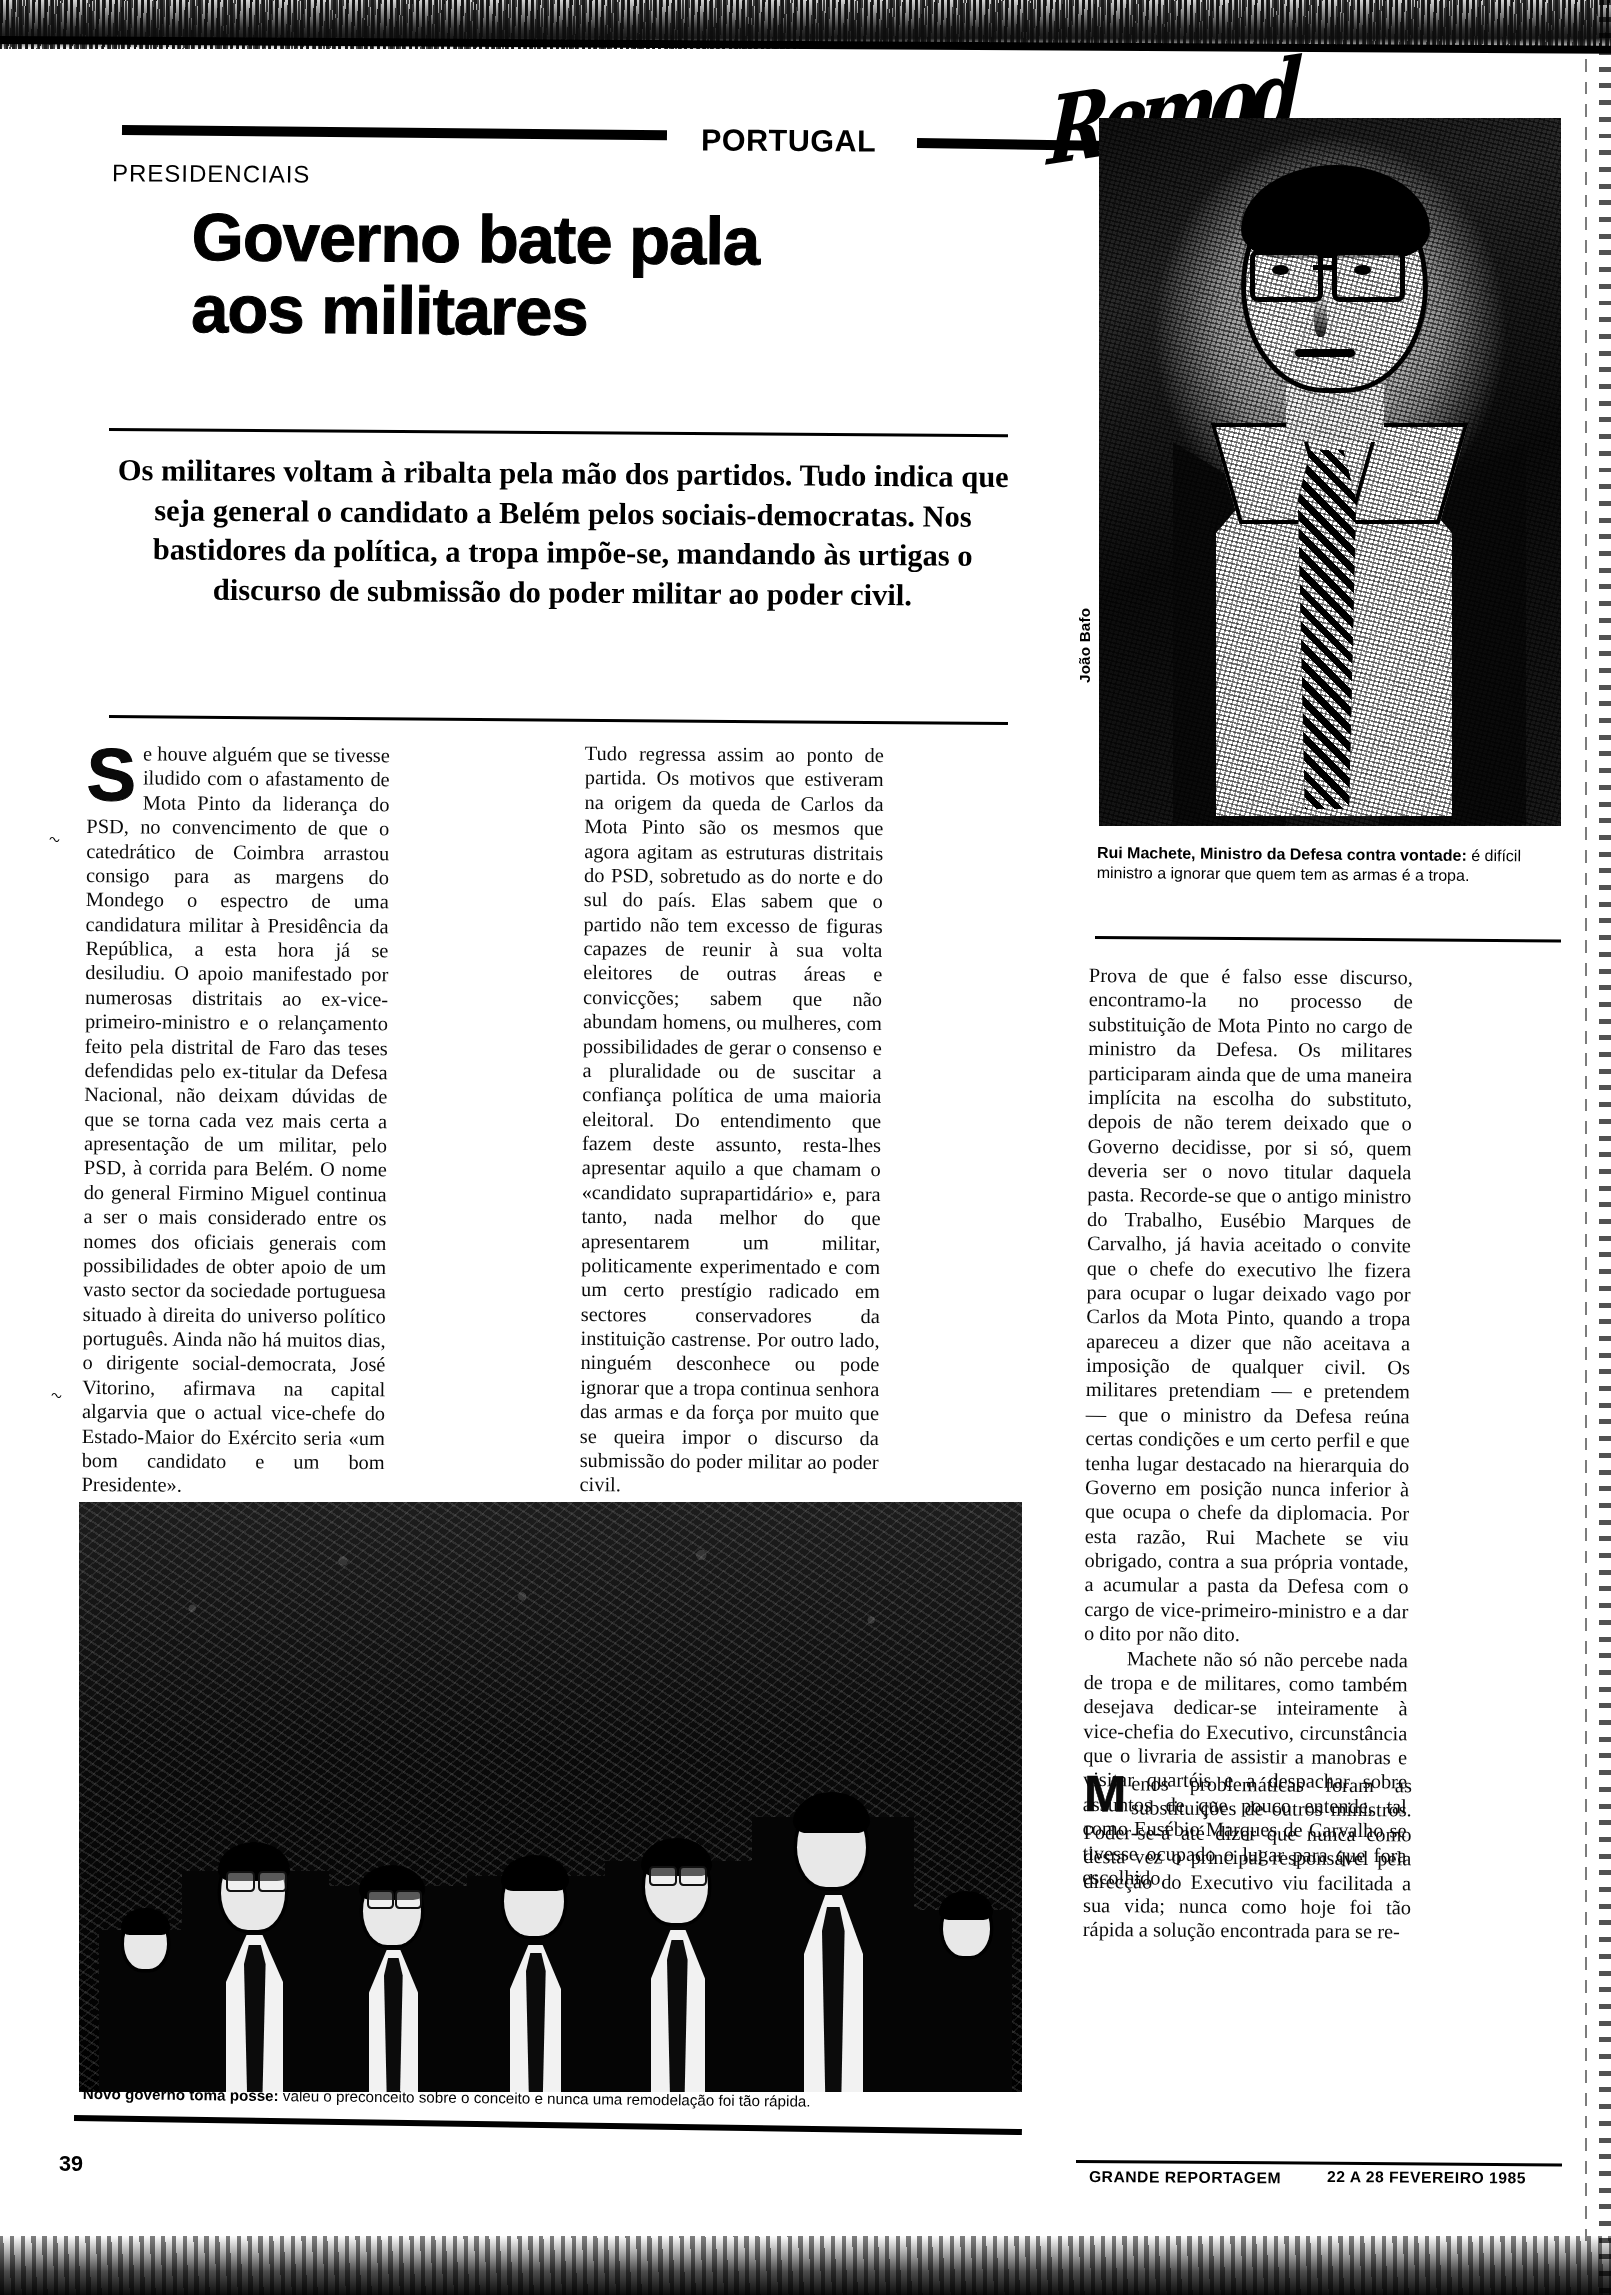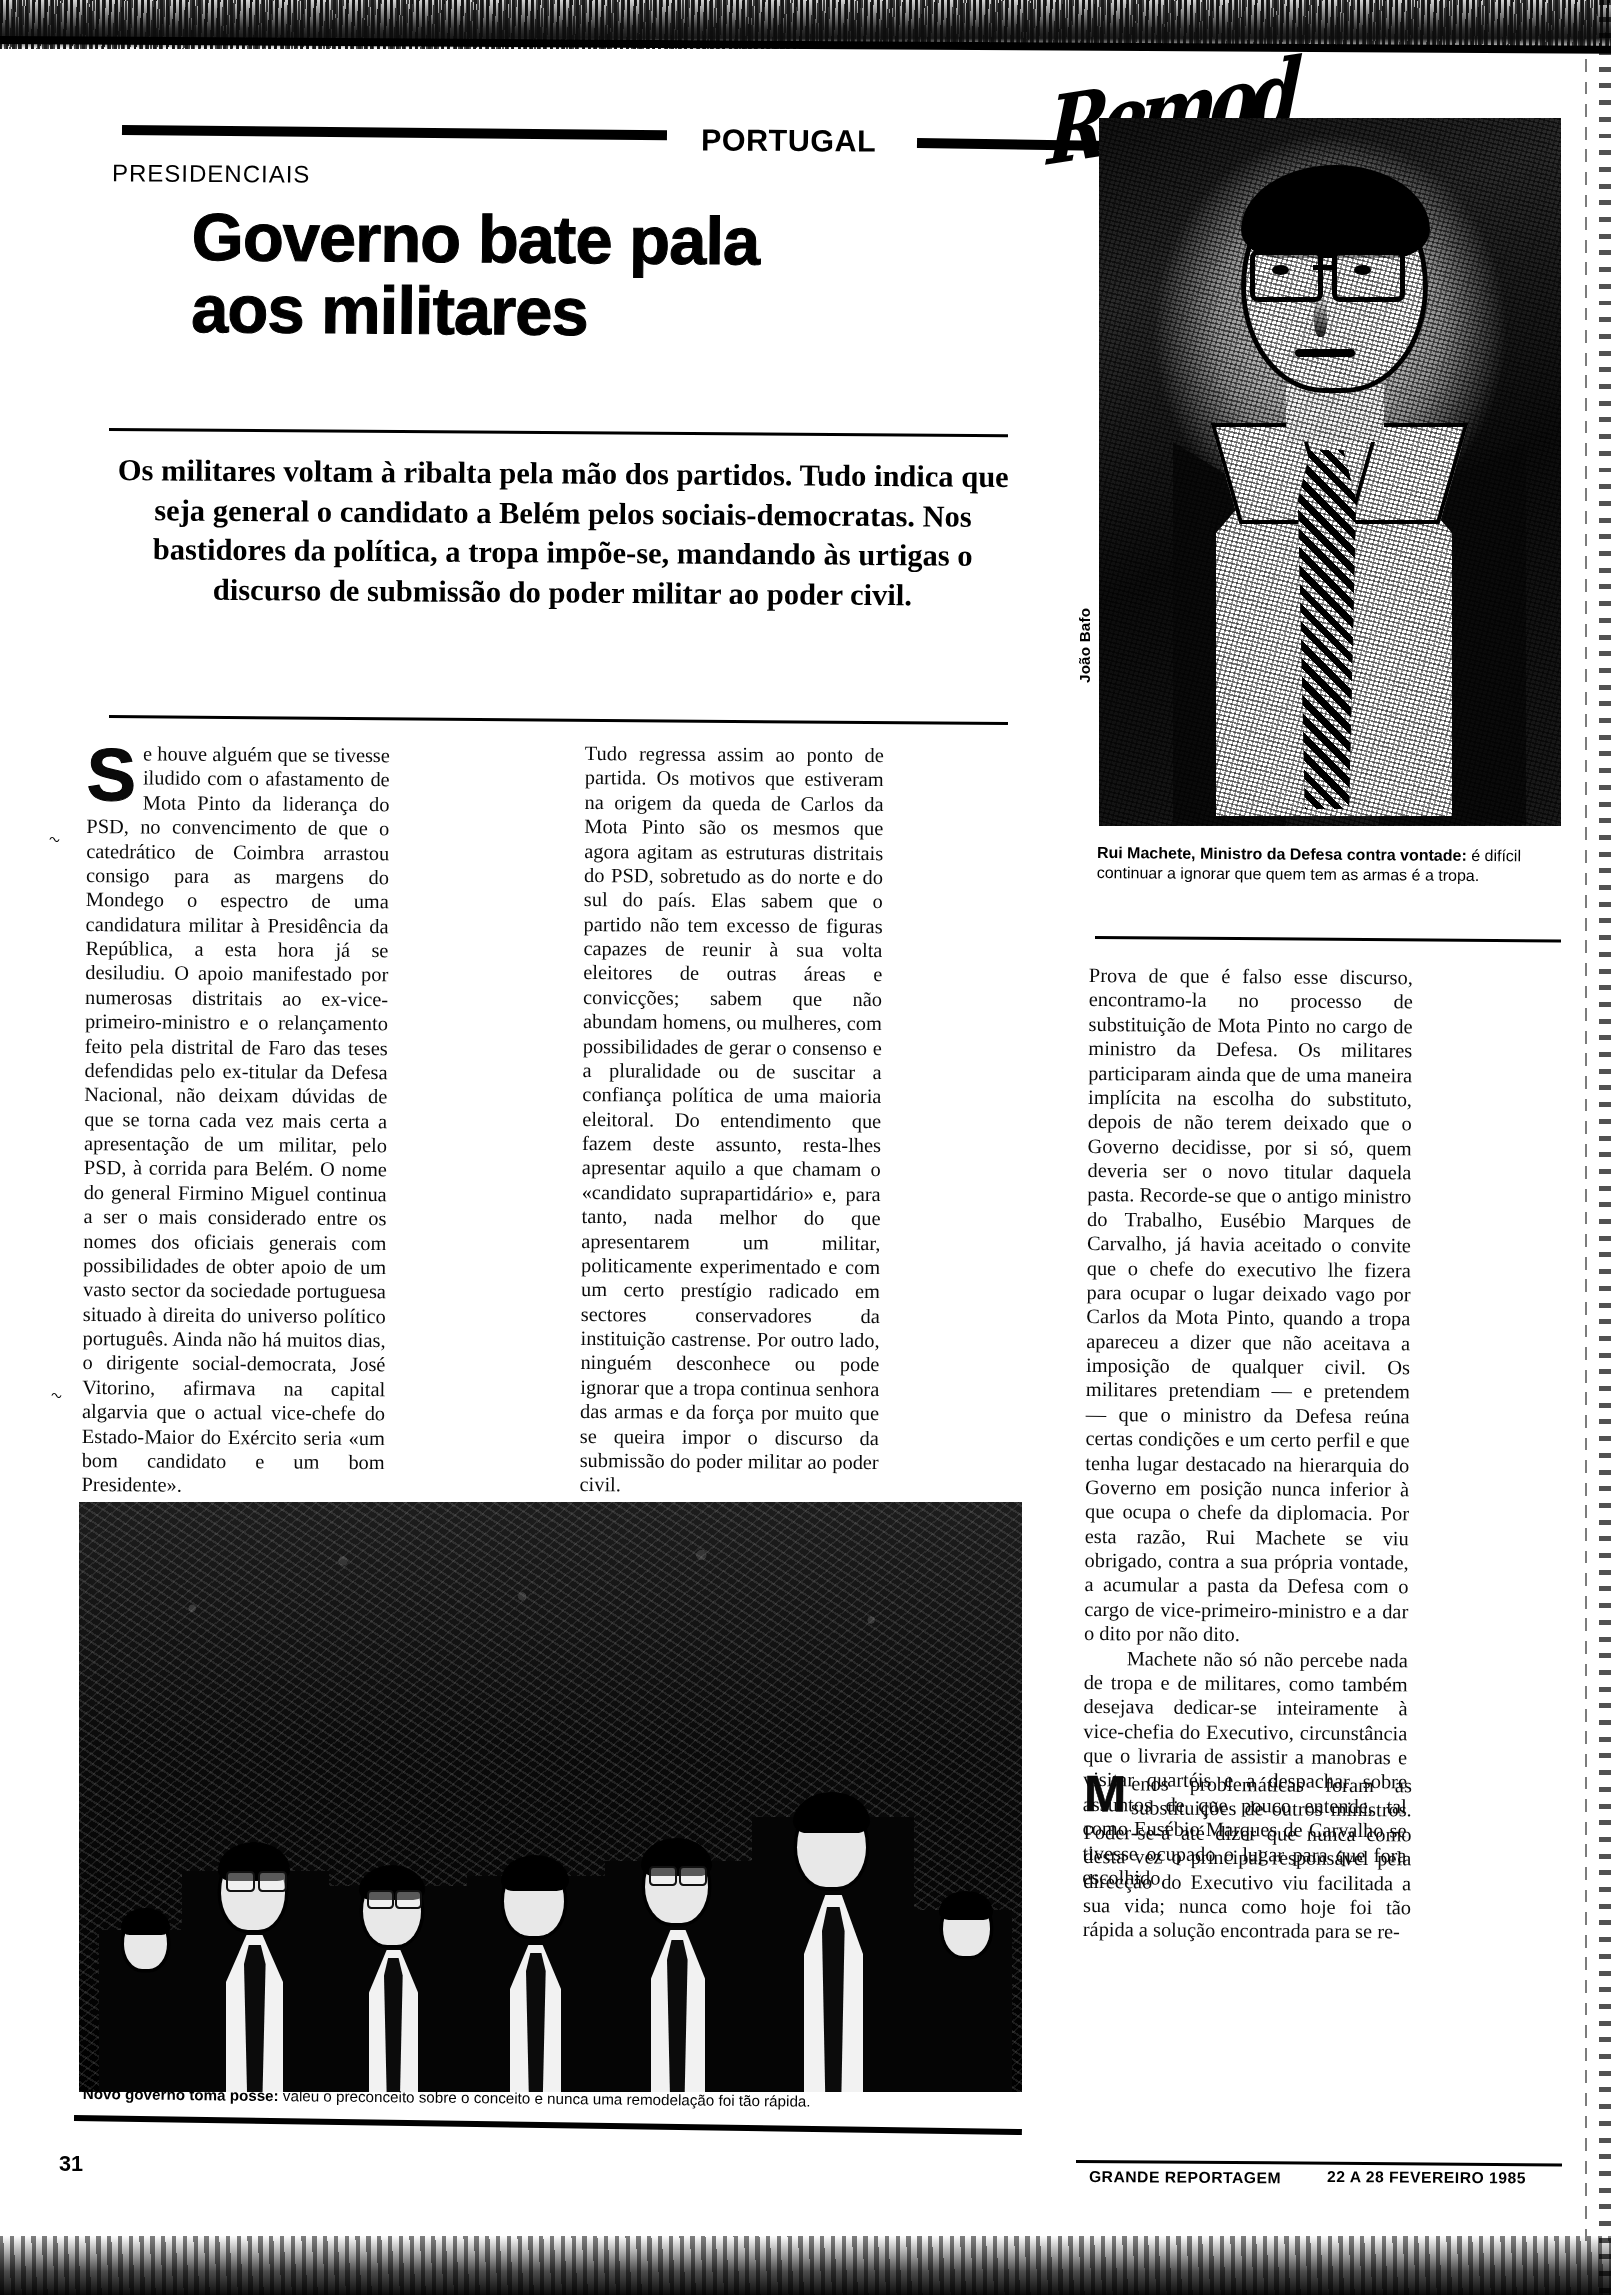--- a/index.html
+++ b/index.html
@@ -488,21 +488,21 @@
     <div class="p-glass-l"></div>
     <div class="p-glass-r"></div>
     <div class="p-glass-bridge"></div>
     <div class="p-eye-l"></div>
     <div class="p-eye-r"></div>
     <div class="p-nose"></div>
     <div class="p-mouth"></div>
     <div class="halftone"></div>
   </div>
   <div class="photo-credit-vert">João Bafo</div>
-  <div class="portrait-caption"><b>Rui Machete, Ministro da Defesa contra vontade:</b><span> é difícil continuar a ignorar que quem tem as armas é a tropa.</span></div>
+  <div class="portrait-caption"><b>Rui Machete, Ministro da Defesa contra vontade:</b><span> é difícil ministro a ignorar que quem tem as armas é a tropa.</span></div>
   <div class="caption-rule"></div>
 
   <div class="col col1">
     <p class="first"><span class="dropcap">S</span><span>e houve alguém que se tivesse iludido com o afastamento de Mota Pinto da liderança do PSD, no convencimento de que o catedrático de Coimbra arrastou consigo para as margens do Mondego o espectro de uma candidatura militar à Presidência da República, a esta hora já se desiludiu. O apoio manifestado por numerosas distritais ao ex-vice-primeiro-ministro e o relançamento feito pela distrital de Faro das teses defendidas pelo ex-titular da Defesa Nacional, não deixam dúvidas de que se torna cada vez mais certa a apresentação de um militar, pelo PSD, à corrida para Belém. O nome do general Firmino Miguel continua a ser o mais considerado entre os nomes dos oficiais generais com possibilidades de obter apoio de um vasto sector da sociedade portuguesa situado à direita do universo político português. Ainda não há muitos dias, o dirigente social-democrata, José Vitorino, afirmava na capital algarvia que o actual vice-chefe do Estado-Maior do Exército seria «um bom candidato e um bom Presidente».</span></p>
   </div>
 
   <div class="col col2">
     <p class="first"><span>Tudo regressa assim ao ponto de partida. Os motivos que estiveram na origem da queda de Carlos da Mota Pinto são os mesmos que agora agitam as estruturas distritais do PSD, sobretudo as do norte e do sul do país. Elas sabem que o partido não tem excesso de figuras capazes de reunir à sua volta eleitores de outras áreas e convicções; sabem que não abundam homens, ou mulheres, com possibilidades de gerar o consenso e a pluralidade ou de suscitar a confiança política de uma maioria eleitoral. Do entendimento que fazem deste assunto, resta-lhes apresentar aquilo a que chamam o «candidato suprapartidário» e, para tanto, nada melhor do que apresentarem um militar, politicamente experimentado e com um certo prestígio radicado em sectores conservadores da instituição castrense. Por outro lado, ninguém desconhece ou pode ignorar que a tropa continua senhora das armas e da força por muito que se queira impor o discurso da submissão do poder militar ao poder civil.</span></p>
   </div>
 
@@ -562,19 +562,19 @@
       <div class="bp-fig" style="left:835px; width:98px; height:182px;"></div>
       <div class="bp-face" style="left:864px; bottom:136px; width:47px; height:59px;"></div>
       <div class="bp-hair" style="left:860px; bottom:172px; width:54px; height:29.5px;"></div>
     </div>
     <div class="halftone"></div>
   </div>
   <div class="bigphoto-credit">João Bafo</div>
   <div class="bigphoto-caption"><span>Novo governo toma posse:</span><span class="norm"> valeu o preconceito sobre o conceito e nunca uma remodelação foi tão rápida.</span></div>
   <div class="bigphoto-rule"></div>
 
-  <div class="folio">31</div>
+  <div class="folio">39</div>
   <div class="footer-rule"></div>
   <div class="footer-pub">GRANDE REPORTAGEM</div>
   <div class="footer-date">22 A 28 FEVEREIRO 1985</div>
 
 </div>
 
 
 </body></html>

